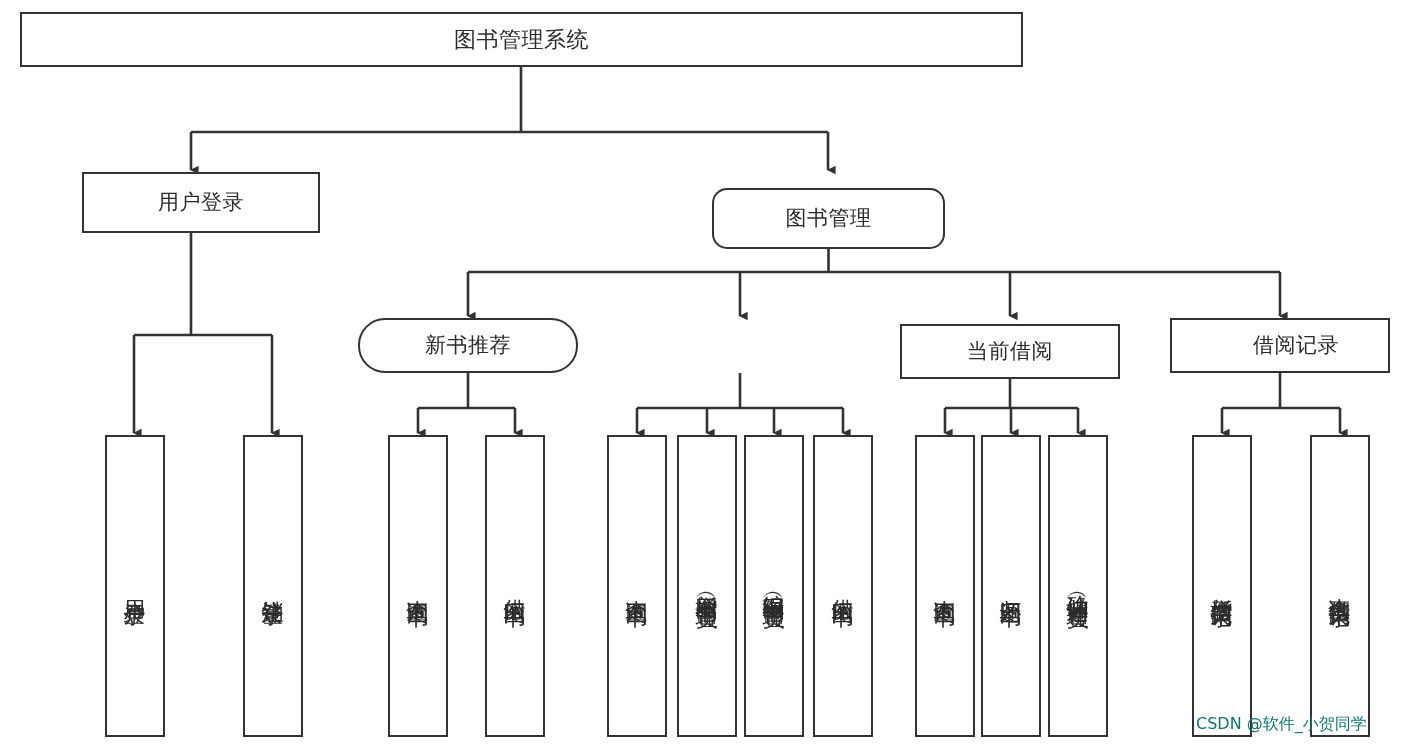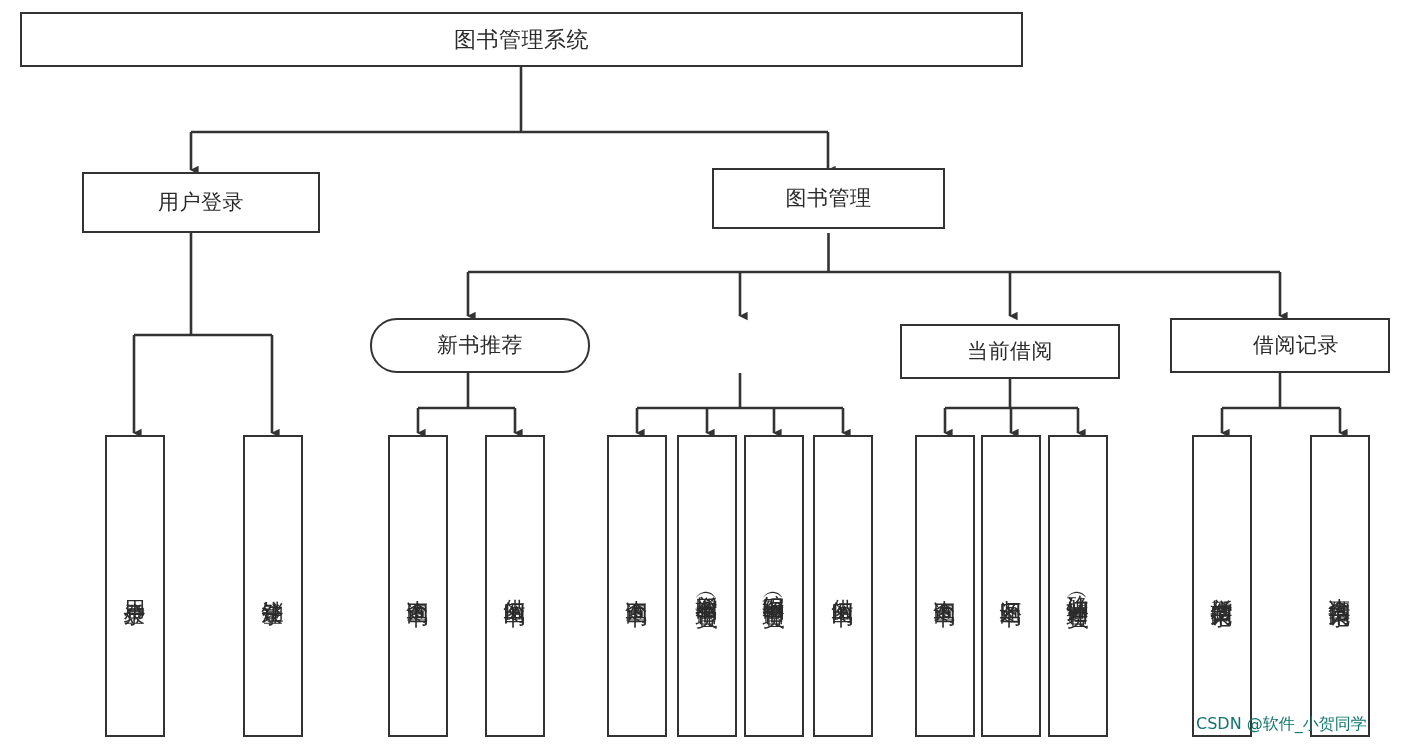--- a/index.html
+++ b/index.html
@@ -119,25 +119,25 @@
       </g>
   </svg>
 
   <div class="node node-h node-root" id="node-root" style="left: 20px; top: 12px; width: 1003px; height: 55px;">
     <span class="label">图书管理系统</span>
   </div>
 
   <div class="node node-h" id="node-l2-0" style="left: 82px; top: 172px; width: 238px; height: 61px;">
     <span class="label">用户登录</span>
   </div>
-  <div class="node node-h" id="node-l2-1" style="left: 712px; top: 168px; width: 233px; height: 61px;">
+  <div class="node node-h" id="node-l2-1" style="left: 712px; top: 188px; width: 233px; height: 61px; border-radius: 15px;">
     <span class="label">图书管理</span>
   </div>
 
-  <div class="node node-h" id="node-l3-0" style="left: 370px; top: 318px; width: 220px; height: 55px; border-radius: 27px;">
+  <div class="node node-h" id="node-l3-0" style="left: 358px; top: 318px; width: 220px; height: 55px; border-radius: 27px;">
     <span class="label">新书推荐</span>
   </div>
   <div class="node node-h" id="node-l3-2" style="left: 900px; top: 324px; width: 220px; height: 55px;">
     <span class="label">当前借阅</span>
   </div>
   <div class="node node-h" id="node-l3-3" style="left: 1170px; top: 318px; width: 220px; height: 55px; padding-left: 32px;">
     <span class="label">借阅记录</span>
   </div>
 
   <div class="node node-v" id="node-leaf-0" style="left: 105px; top: 435px; width: 60px; height: 302px;">

